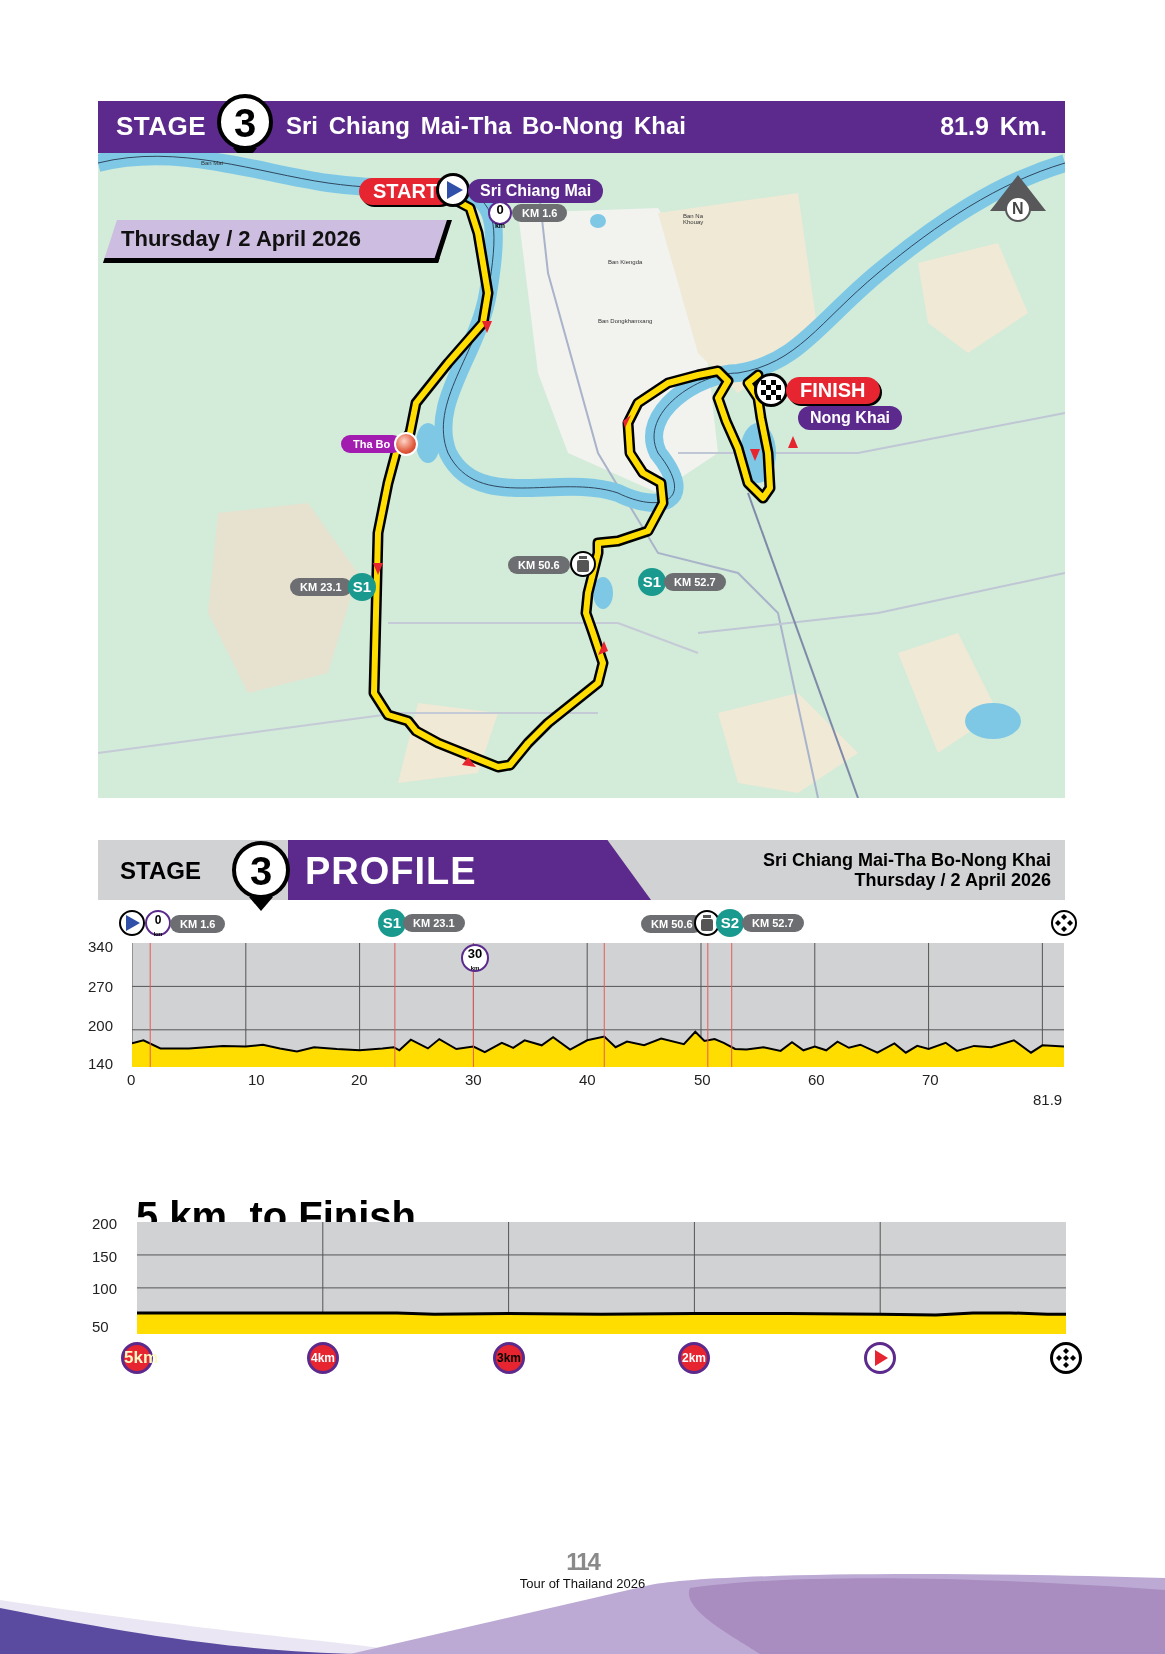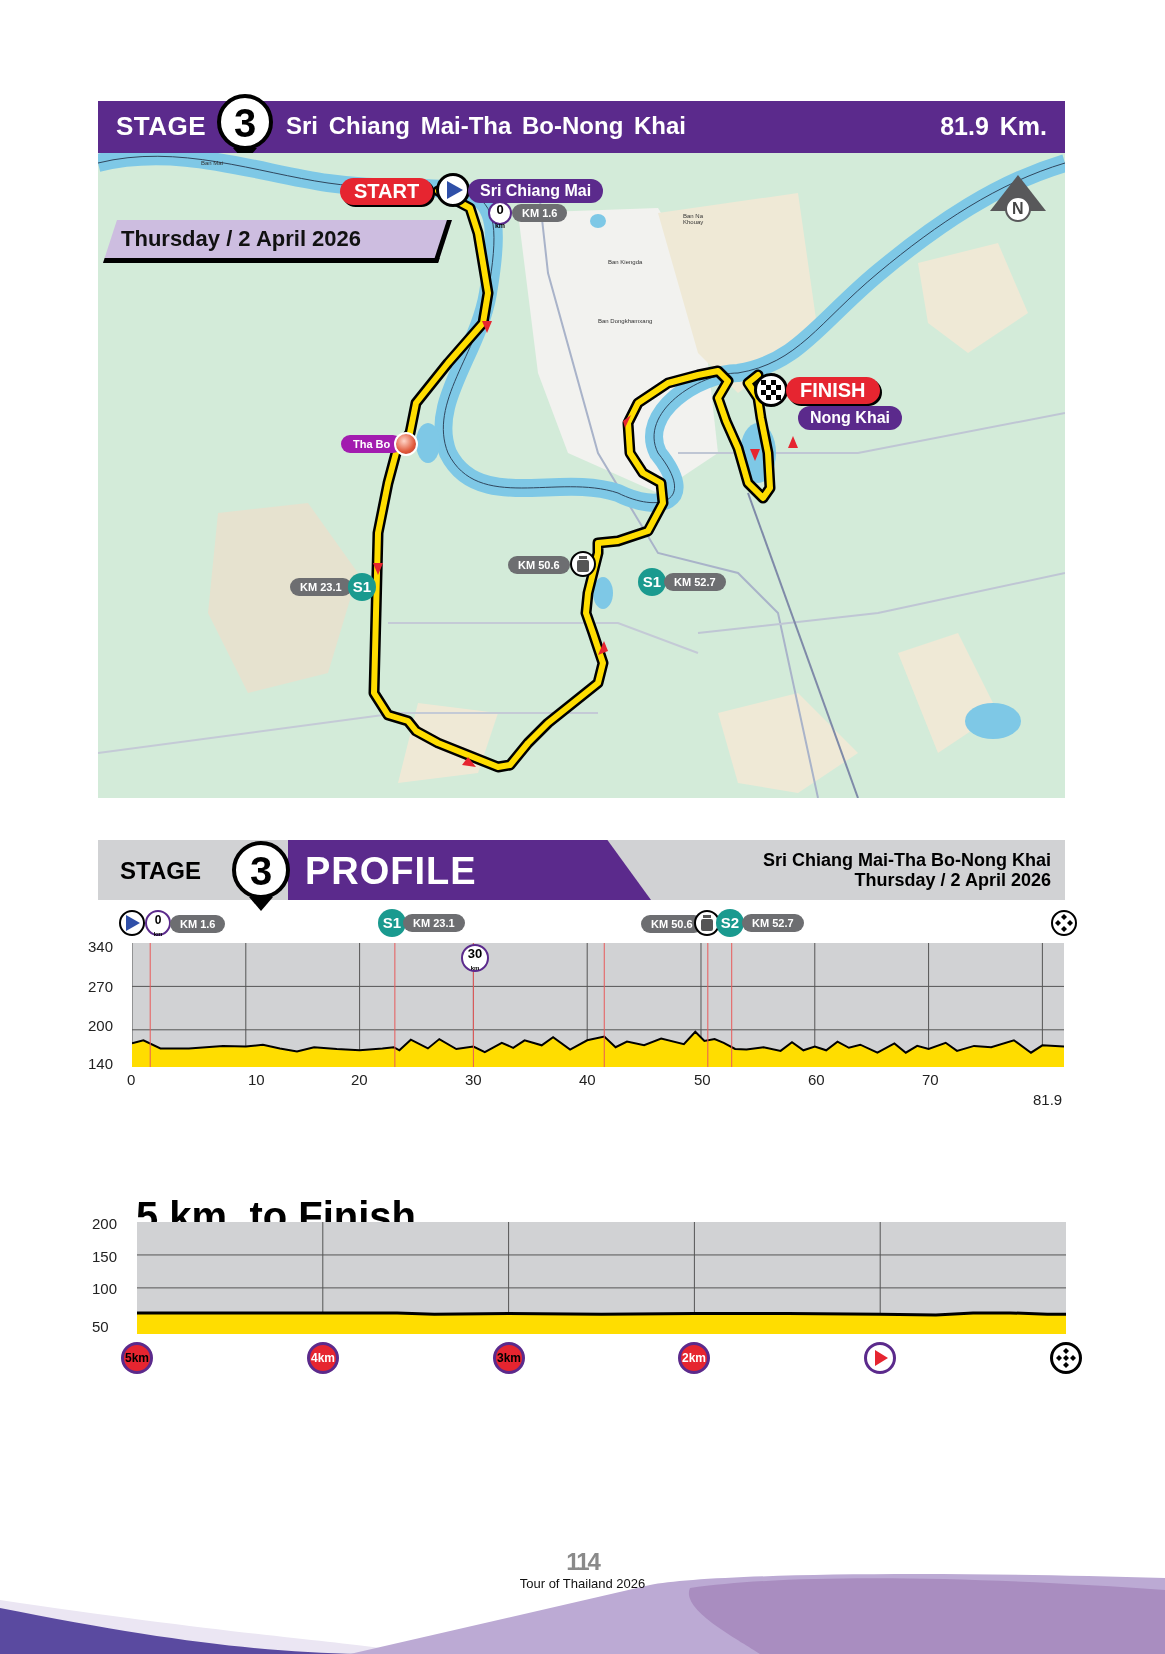--- a/index.html
+++ b/index.html
@@ -92,21 +92,21 @@
   <span class="abs" style="left:103px;top:7px;font-size:6px;color:#333;">Ban Mai</span>
   <span class="abs" style="left:585px;top:60px;font-size:6px;color:#333;width:30px;">Ban Na Khouay</span>
   <span class="abs" style="left:510px;top:106px;font-size:6px;color:#333;">Ban Kiengda</span>
   <span class="abs" style="left:500px;top:165px;font-size:6px;color:#333;">Ban Dongkhamxang</span>
 
   <div id="date-box" class="abs" style="left:5px;top:67px;">
     <div class="bg"></div>
     <div class="txt">Thursday / 2 April 2026</div>
   </div>
 
-  <div class="tag tag-red" style="left:242px;top:25px;">START</div>
+  <div class="tag tag-red" style="left:261px;top:25px;">START</div>
   <div class="circle-icon" style="left:338px;top:20px;width:34px;height:34px;background:#fff;border:3px solid #000;">
     <svg width="28" height="28" viewBox="0 0 28 28">
         <polygon points="8,5 24,14 8,23" fill="#2f4fa8"></polygon>
       </svg>
   </div>
   <div class="tag tag-purple" style="left:370px;top:26px;">Sri Chiang Mai</div>
   <div class="circle-icon" style="left:390px;top:48px;width:24px;height:24px;background:#fff;border:2px solid #5b2a8c;font-size:13px;line-height:14px;">
     <span>0</span><br><span style="font-size:7px;">km</span>
   </div>
   <div class="tag tag-grey" style="left:414px;top:51px;">KM 1.6</div>
@@ -255,21 +255,21 @@
       <line x1="0" y1="32.94117647058823" x2="929" y2="32.94117647058823"></line>
     </g>
   <polygon id="finish-area" fill="#ffdd00" points="0,112 0.0,90.9 92.9,90.9 185.8,90.9 260.1,90.9 297.3,92.2 371.6,91.6 464.5,92.2 557.4,91.6 650.3,91.6 743.2,92.2 798.9,92.9 836.1,90.9 873.3,90.9 910.4,92.2 929.0,92.2 929,112"></polygon>
   <polyline id="finish-line" fill="none" stroke="#000" stroke-width="3" points="0.0,90.9 92.9,90.9 185.8,90.9 260.1,90.9 297.3,92.2 371.6,91.6 464.5,92.2 557.4,91.6 650.3,91.6 743.2,92.2 798.9,92.9 836.1,90.9 873.3,90.9 910.4,92.2 929.0,92.2"></polyline>
 </svg>
 <div class="axis-label axis-label-r" style="left:92px;top:1215px;">200</div>
 <div class="axis-label axis-label-r" style="left:92px;top:1248px;">150</div>
 <div class="axis-label axis-label-r" style="left:92px;top:1280px;">100</div>
 <div class="axis-label axis-label-r" style="left:92px;top:1318px;">50</div>
 
-<div class="circle-icon" style="left:121px;top:1342px;width:32px;height:32px;background:#e62530;border:3px solid #5b2a8c;color:#000000;font-size:12px;line-height:26px;"><span>5km</span></div>
+<div class="circle-icon" style="left:121px;top:1342px;width:32px;height:32px;background:#e62530;border:3px solid #5b2a8c;color:#fef9c3;font-size:17px;line-height:26px;"><span>5km</span></div>
 <div class="circle-icon" style="left:307px;top:1342px;width:32px;height:32px;background:#e62530;border:3px solid #5b2a8c;color:#fff;font-size:12px;line-height:26px;"><span>4km</span></div>
 <div class="circle-icon" style="left:493px;top:1342px;width:32px;height:32px;background:#e62530;border:3px solid #5b2a8c;color:#000000;font-size:12px;line-height:26px;"><span>3km</span></div>
 <div class="circle-icon" style="left:678px;top:1342px;width:32px;height:32px;background:#e62530;border:3px solid #5b2a8c;color:#ffffff;font-size:12px;line-height:26px;"><span>2km</span></div>
 <div class="circle-icon" style="left:864px;top:1342px;width:32px;height:32px;background:#fff;border:3px solid #5b2a8c;">
   <svg width="26" height="26" viewBox="0 0 26 26">
       <polygon points="8,5 21,13 8,21" fill="#e62530"></polygon>
     </svg>
 </div>
 <div class="circle-icon" style="left:1050px;top:1342px;width:32px;height:32px;background:#fff;border:3px solid #000;">
   <svg width="26" height="26" viewBox="0 0 26 26">

